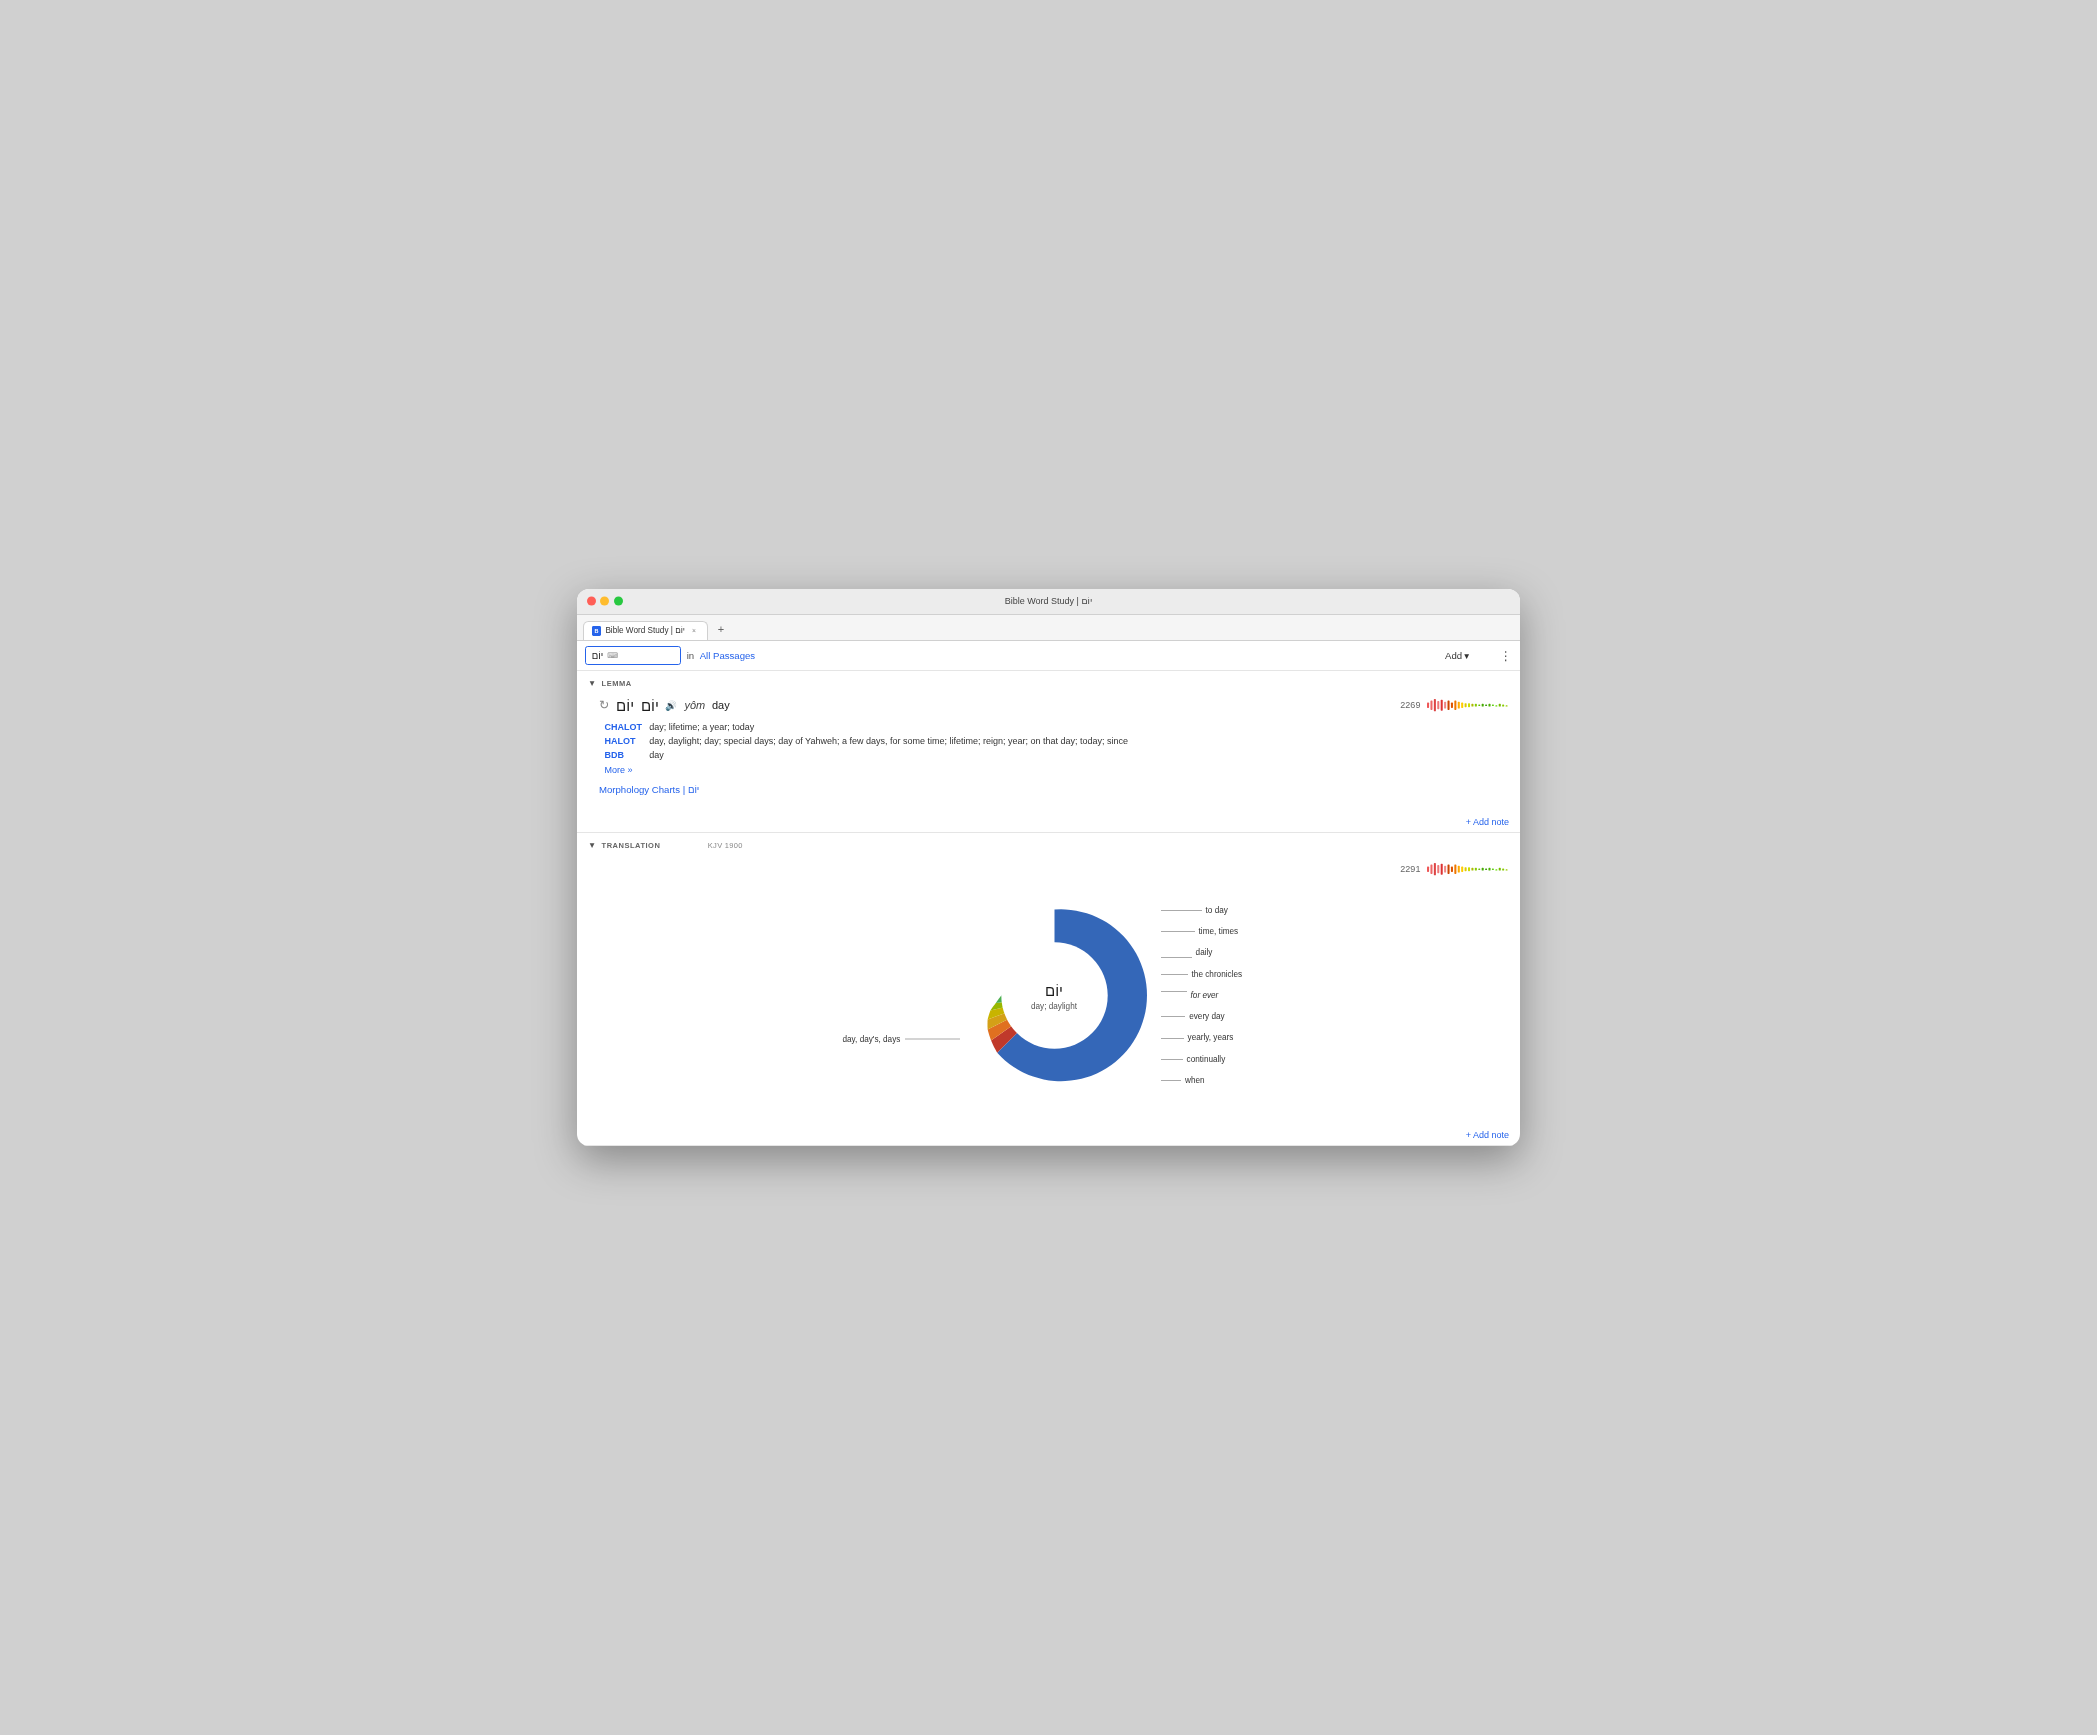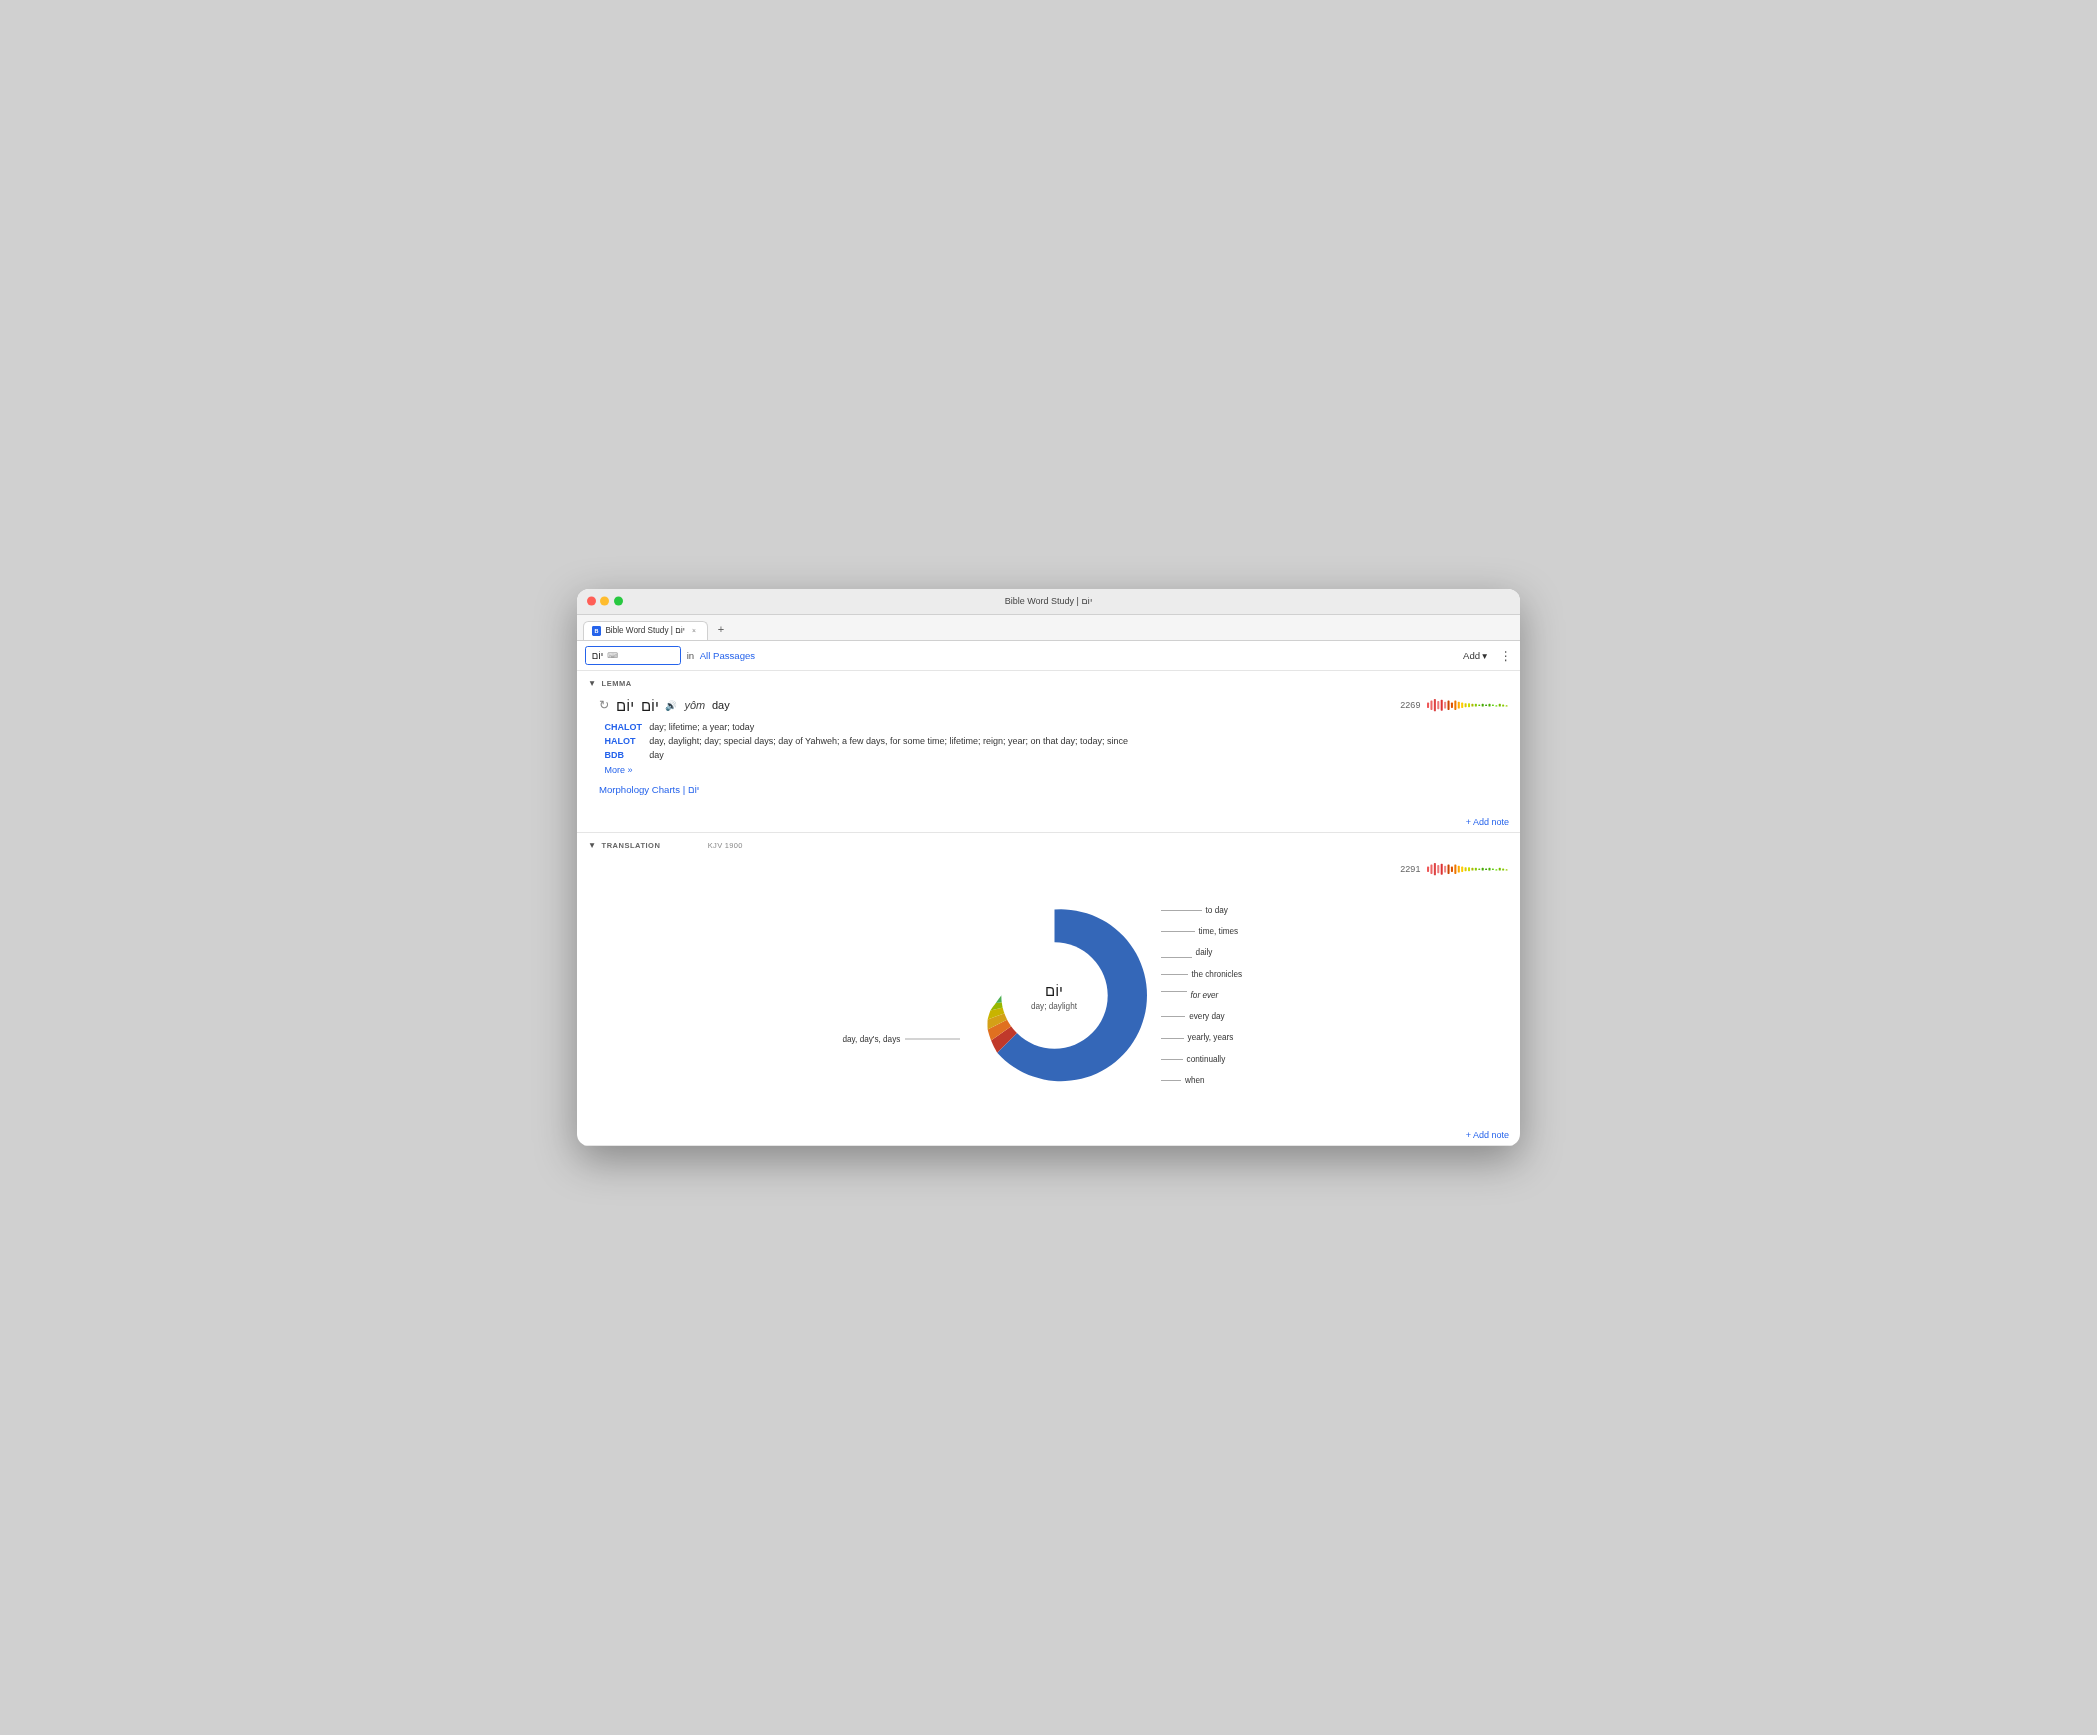--- a/index.html
+++ b/index.html
@@ -139,21 +139,21 @@
     .all-passages-link {
       font-size: 9.6px;
       color: #2563eb;
       cursor: pointer;
       text-decoration: none;
     }
     .toolbar-right {
       margin-left: auto;
       display: flex;
       align-items: center;
-      gap: 7px;
+      gap: 25px;
     }
     .add-btn {
       font-size: 9.6px;
       color: #333;
       cursor: pointer;
       display: flex;
       align-items: center;
       gap: 2px;
       padding: 2.7px 5.5px;
     }

